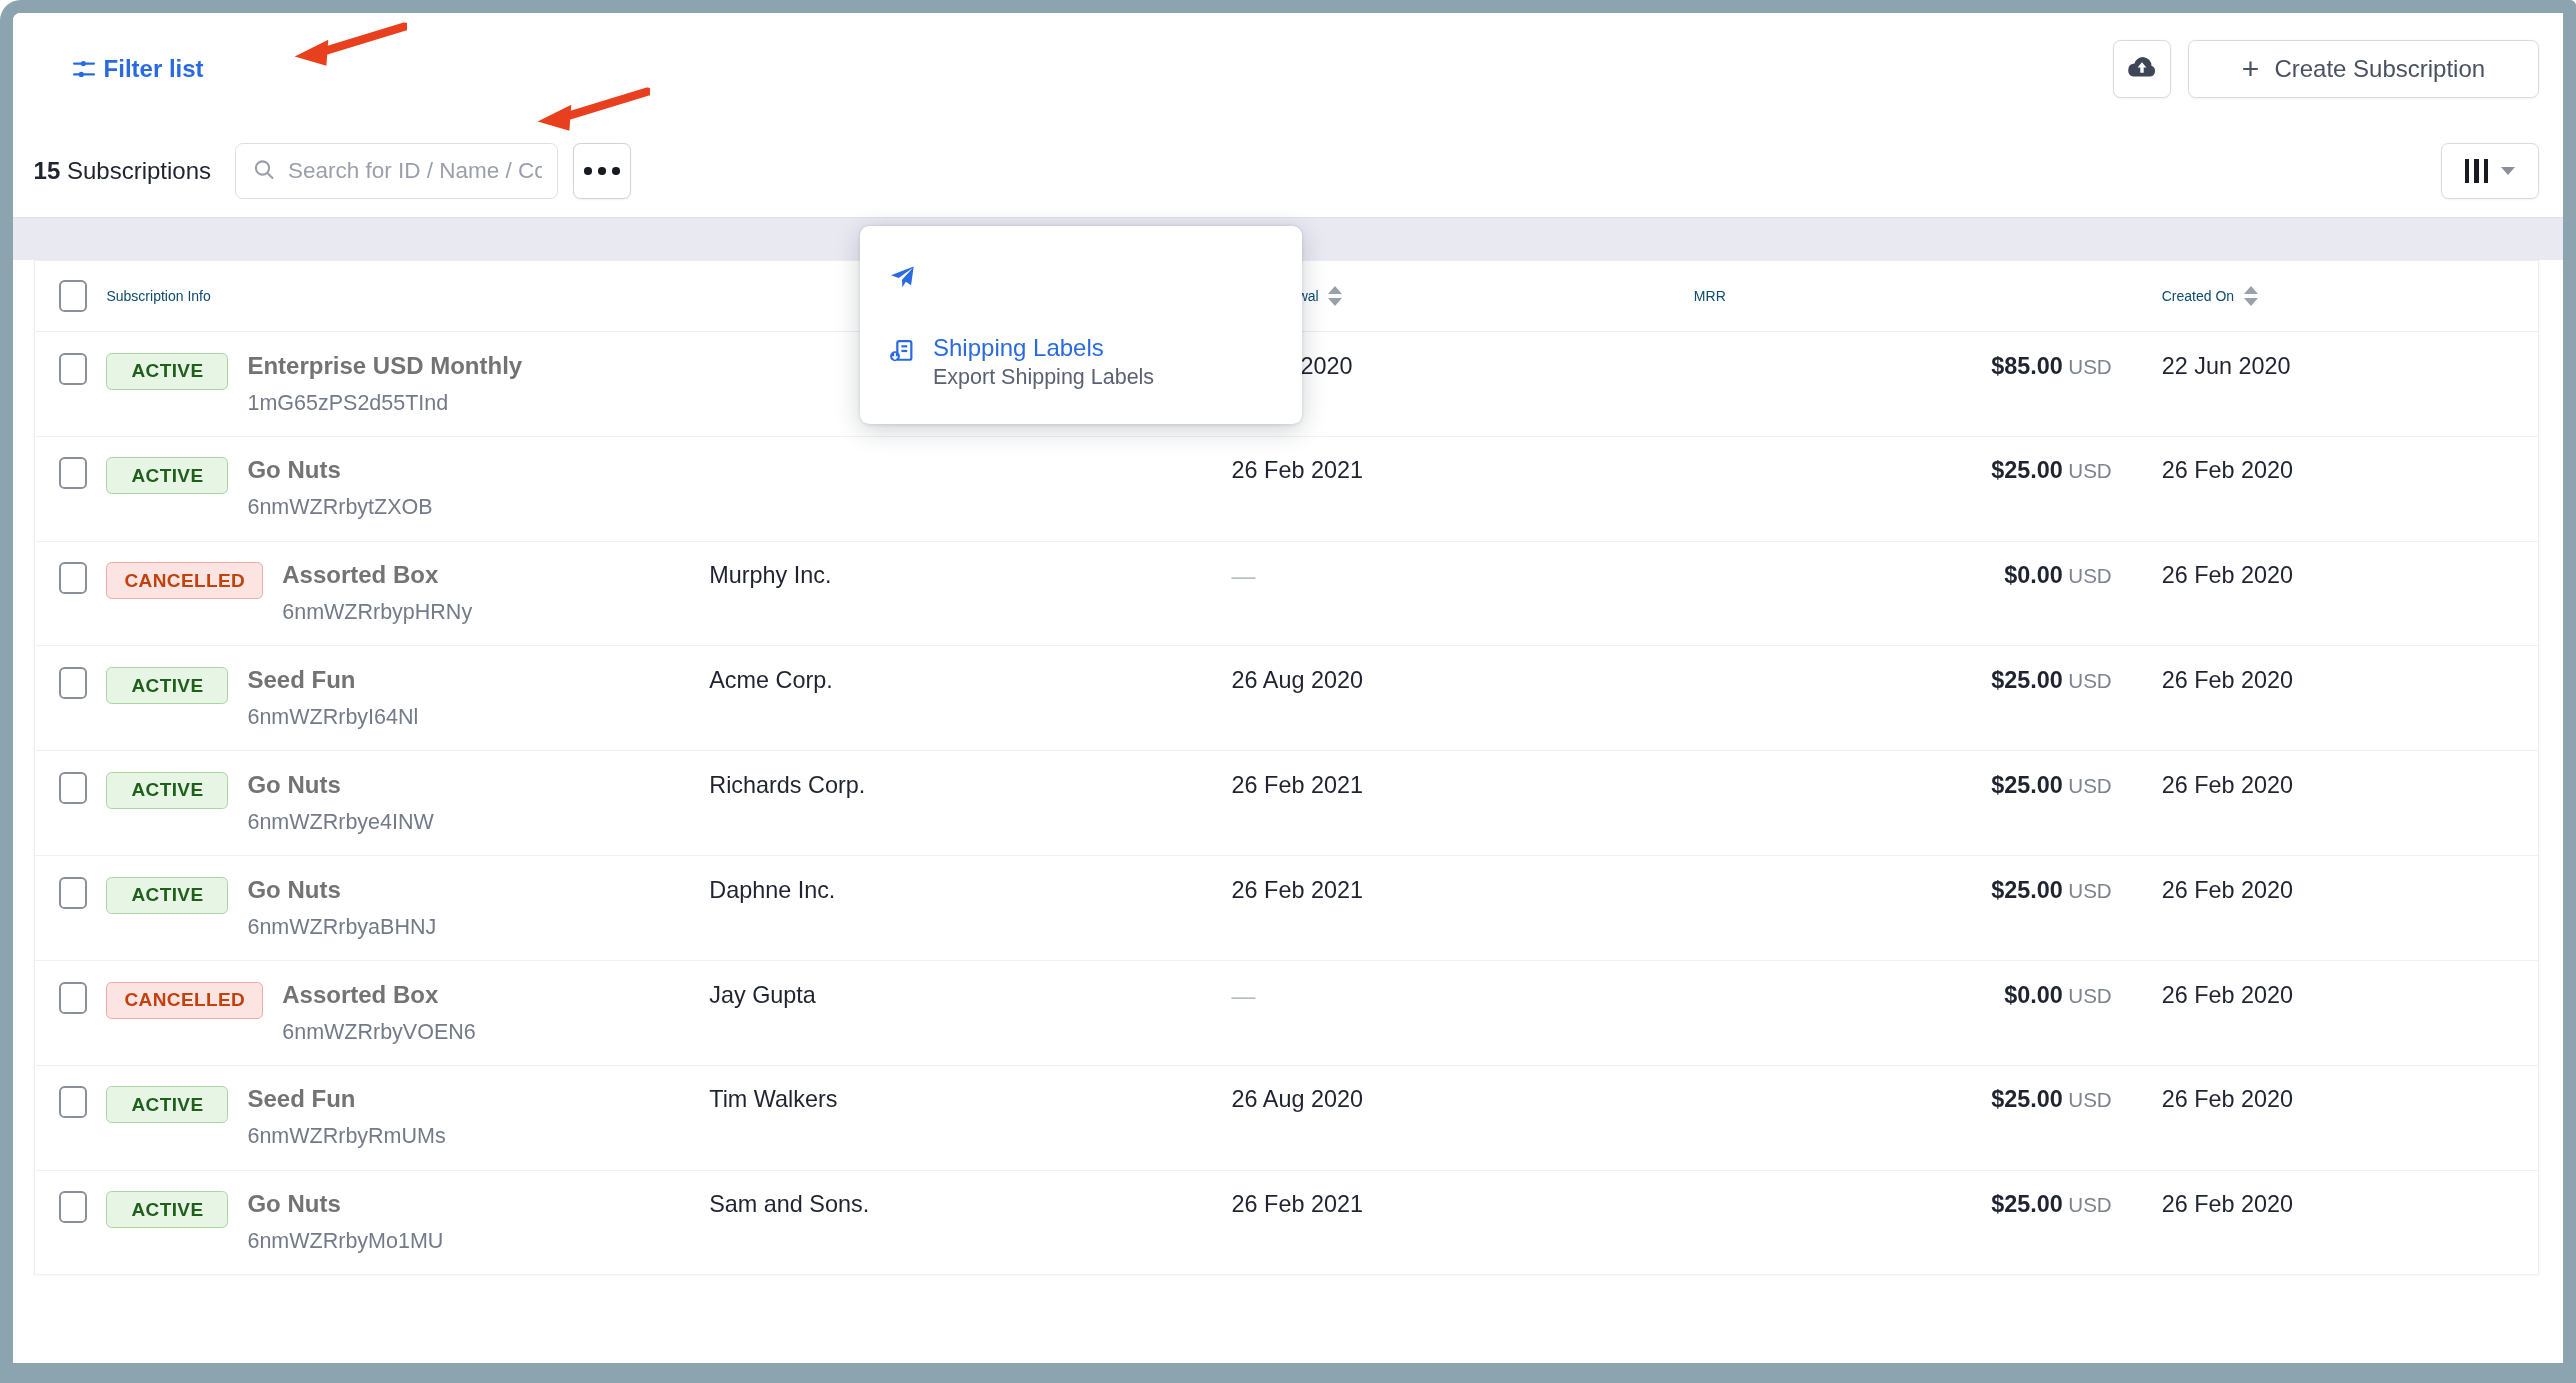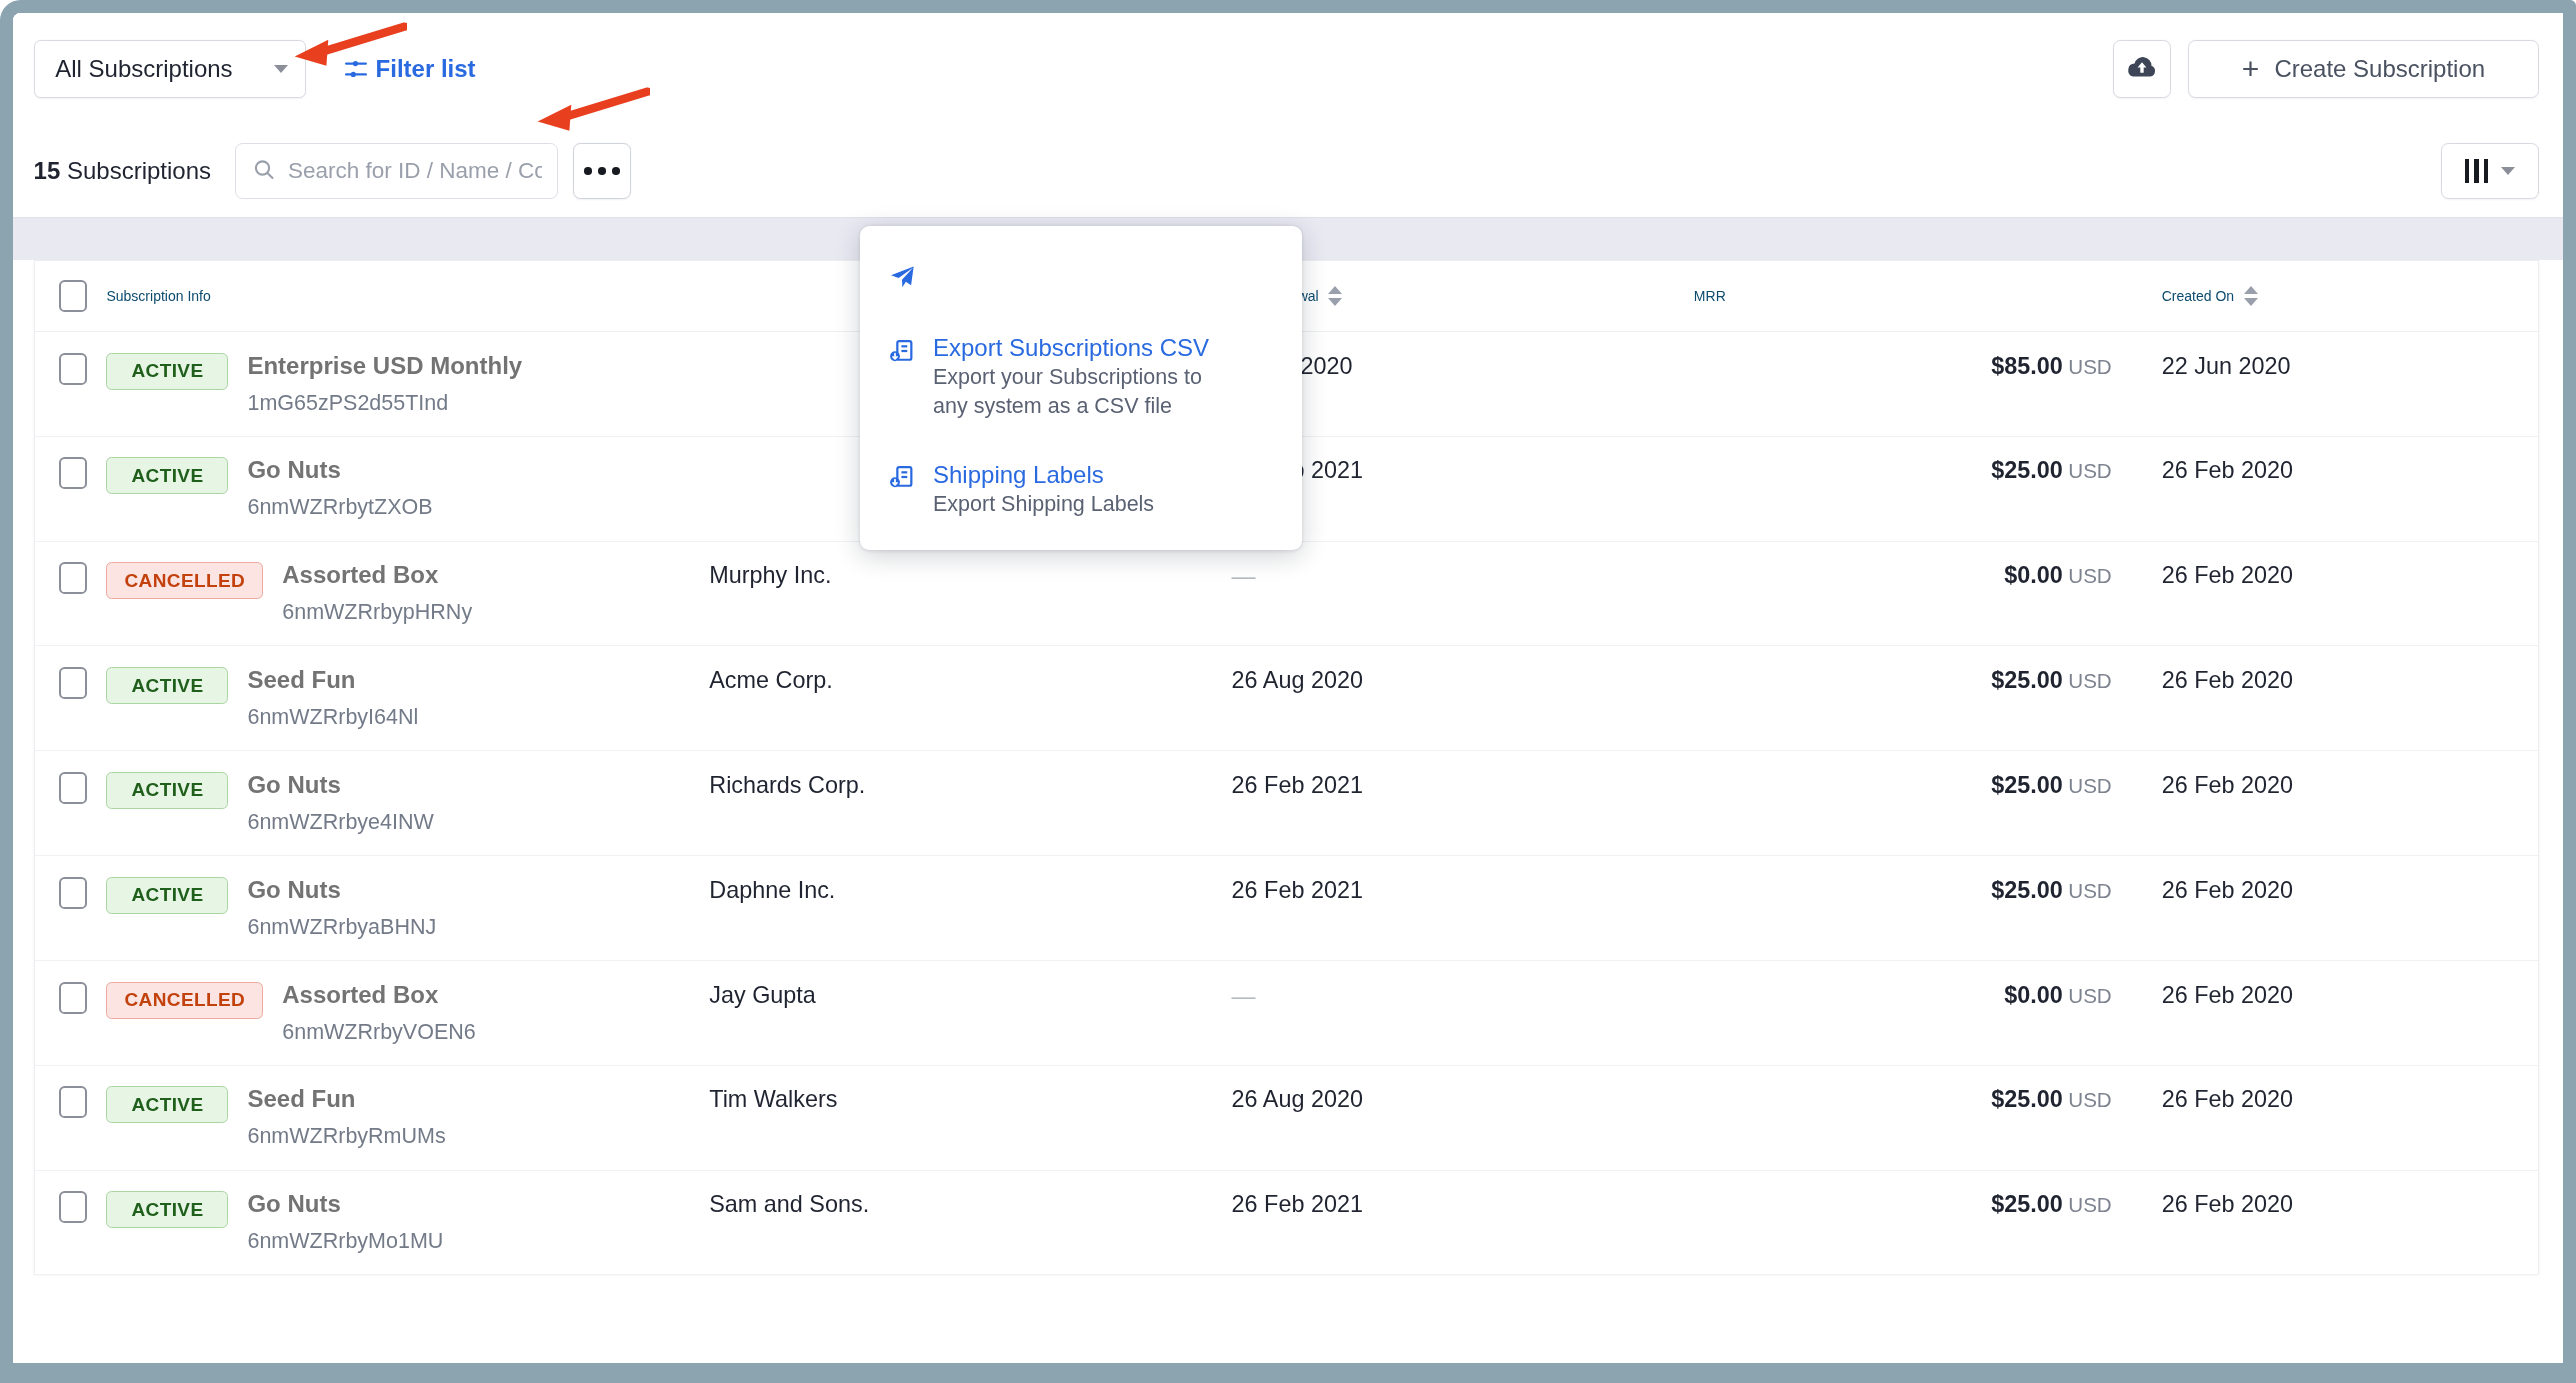--- a/index.html
+++ b/index.html
@@ -235,24 +235,20 @@
   .arrow { position: absolute; pointer-events: none; z-index: 80; }
 </style>
 </head>
 <body>
 
 <div class="app-frame">
 <div class="page">
 
   <div class="toolbar">
 
-    <div class="select-box">
-      <span class="sel-label">All Subscriptions</span>
-      <span class="caret-sm"></span>
-    </div>
 
     <div class="filter-link">
       <span>
         <svg width="26" height="26" viewBox="0 0 24 24" fill="none" stroke="#2a6ae0" stroke-width="2.2" stroke-linecap="round">
           <line x1="3" y1="7" x2="9" y2="7"></line>
           <line x1="14" y1="7" x2="21" y2="7"></line>
           <line x1="3" y1="17" x2="7" y2="17"></line>
           <line x1="12" y1="17" x2="21" y2="17"></line>
           <circle cx="11.5" cy="7" r="2.4" fill="#2a6ae0" stroke="none"></circle>
           <circle cx="9.5" cy="17" r="2.4" fill="#2a6ae0" stroke="none"></circle>
@@ -311,35 +307,20 @@
   <div class="menu">
 
     <div class="menu-item">
       <span class="menu-ico">
         <svg width="28" height="28" viewBox="0 0 24 24" fill="#2a6ae0">
           <path d="M22 3L2.6 10.6l6.5 2.2L21.4 4 12 14.4l.3 6.3 3-4.7 4.5 3z"></path>
         </svg>
       </span>
     </div>
 
-    <div class="menu-item">
-      <span class="menu-ico">
-        <svg width="28" height="28" viewBox="0 0 24 24" fill="none" stroke="#2a6ae0" stroke-width="1.9">
-          <rect x="8" y="3.5" width="12" height="16" rx="1.6"></rect>
-          <line x1="11.5" y1="8" x2="16.5" y2="8"></line>
-          <line x1="11.5" y1="12" x2="16.5" y2="12"></line>
-          <circle cx="6" cy="16.5" r="4.2" fill="#2a6ae0" stroke="none"></circle>
-          <path d="M6 14.3v4.3M4.3 17l1.7 1.7L7.7 17" stroke="#ffffff" stroke-width="1.5" stroke-linecap="round" stroke-linejoin="round"></path>
-        </svg>
-      </span>
-      <span>
-        <span class="menu-title">Export Subscriptions CSV</span>
-        <span class="menu-sub" style="display:block">Export your Subscriptions to any system as a CSV file</span>
-      </span>
-    </div>
 
     <div class="menu-item">
       <span class="menu-ico">
         <svg width="28" height="28" viewBox="0 0 24 24" fill="none" stroke="#2a6ae0" stroke-width="1.9">
           <rect x="8" y="3.5" width="12" height="16" rx="1.6"></rect>
           <line x1="11.5" y1="8" x2="16.5" y2="8"></line>
           <line x1="11.5" y1="12" x2="16.5" y2="12"></line>
           <circle cx="6" cy="16.5" r="4.2" fill="#2a6ae0" stroke="none"></circle>
           <path d="M6 14.3v4.3M4.3 17l1.7 1.7L7.7 17" stroke="#ffffff" stroke-width="1.5" stroke-linecap="round" stroke-linejoin="round"></path>
         </svg>

